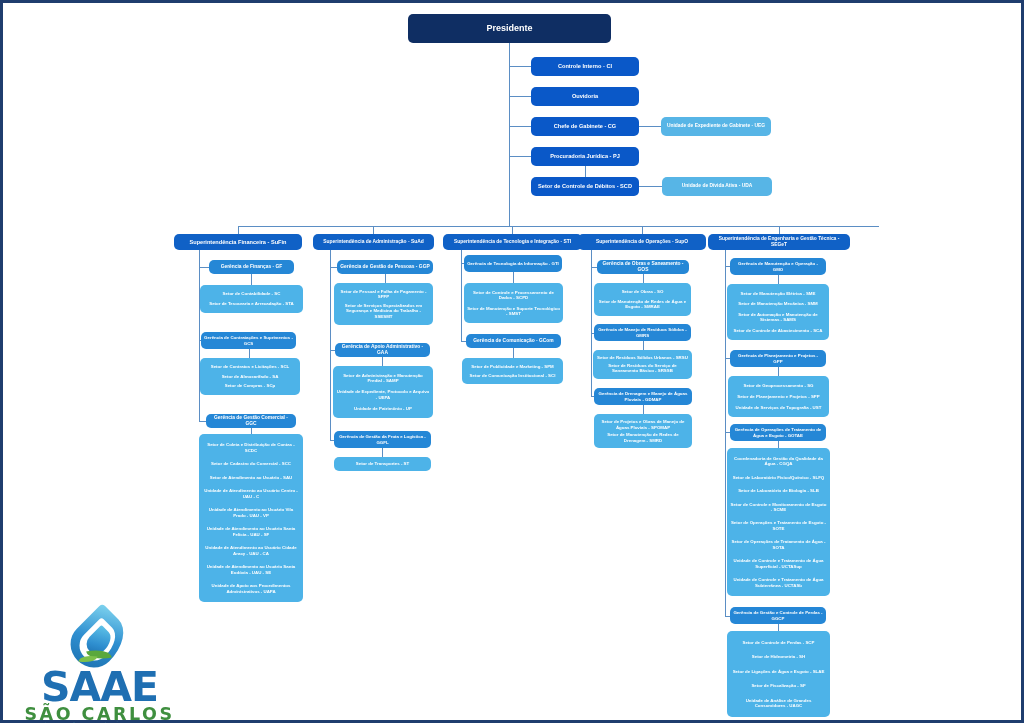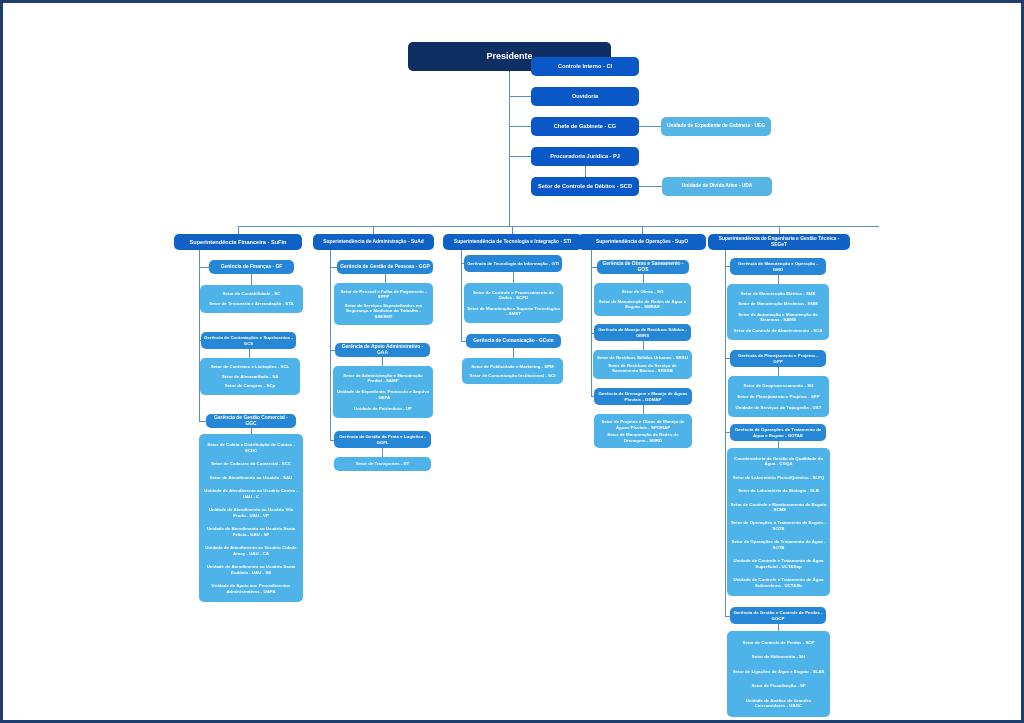--- a/index.html
+++ b/index.html
@@ -99,21 +99,21 @@
     position:absolute;left:0;top:110px;width:165px;text-align:center;
     font-size:9px;color:#29557e;font-family:"Liberation Sans", sans-serif;
   }
 </style>
 </head>
 <body>
 
 <div id="page">
   <div class="canvas">
 
-    <div class="box b-navy fs-9" style="left:405px;top:11px;width:203px;height:29px;margin-top:28px;">
+    <div class="box b-navy fs-9" style="left:405px;top:11px;width:203px;height:29px;">
       <span>Presidente</span>
     </div>
 
     <div class="ln lnv" style="left:506px;top:40px;width:1px;height:183px;"></div>
 
     <div class="ln lnh" style="left:506px;top:63px;width:22px;height:1px;"></div>
     <div class="box b-blue fs-6" style="left:528px;top:54px;width:108px;height:19px;">
       <span>Controle Interno - CI</span>
     </div>
 
@@ -341,15 +341,25 @@
     </div>
     <div class="ln lnv" style="left:775px;top:621px;width:1px;height:7px;"></div>
     <div class="box b-lightgrp fs-45" style="left:724px;top:628px;width:103px;height:86px;">
       <div>Setor de Controle de Perdas - SCP</div>
       <div>Setor de Hidrometria - SH</div>
       <div>Setor de Ligações de Água e Esgoto - SLAE</div>
       <div>Setor de Fiscalização - SF</div>
       <div>Unidade de Análise de Grandes Consumidores - UAGC</div>
     </div>
 
+    <div id="logo">
+      <div class="drop"></div>
+      <div class="drop-in"></div>
+      <div class="drop-core"></div>
+      <div class="leaf"></div>
+      <div class="leaf2"></div>
+      <div id="saae-word">SAAE</div>
+      <div id="saae-sub">SÃO CARLOS</div>
+      <div id="saae-tag">Serviço Autônomo de Água e Esgoto</div>
+    </div>
 
   </div>
 </div>
 
 </body></html>

